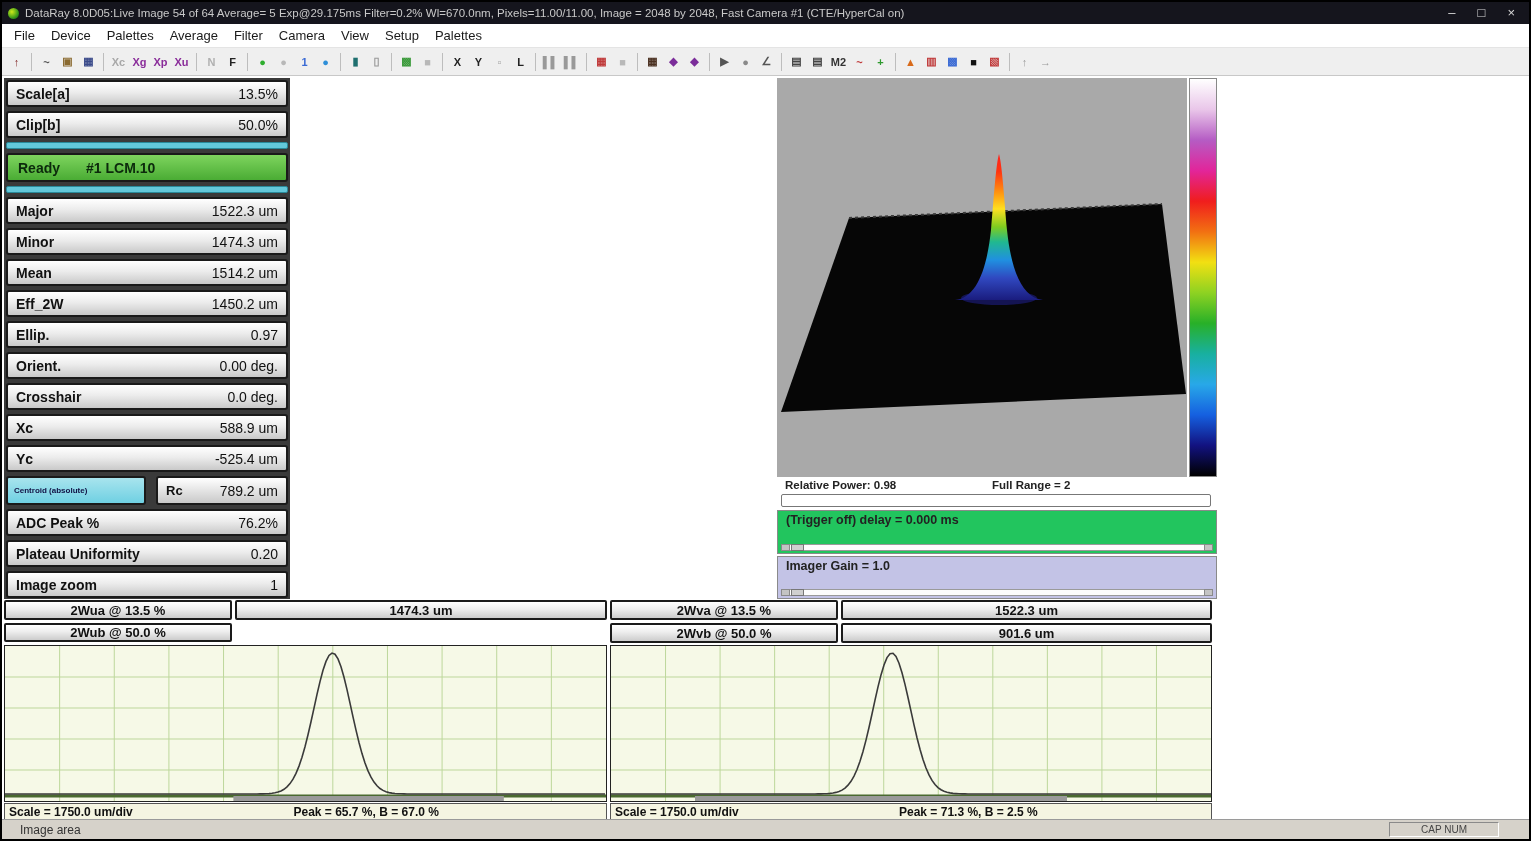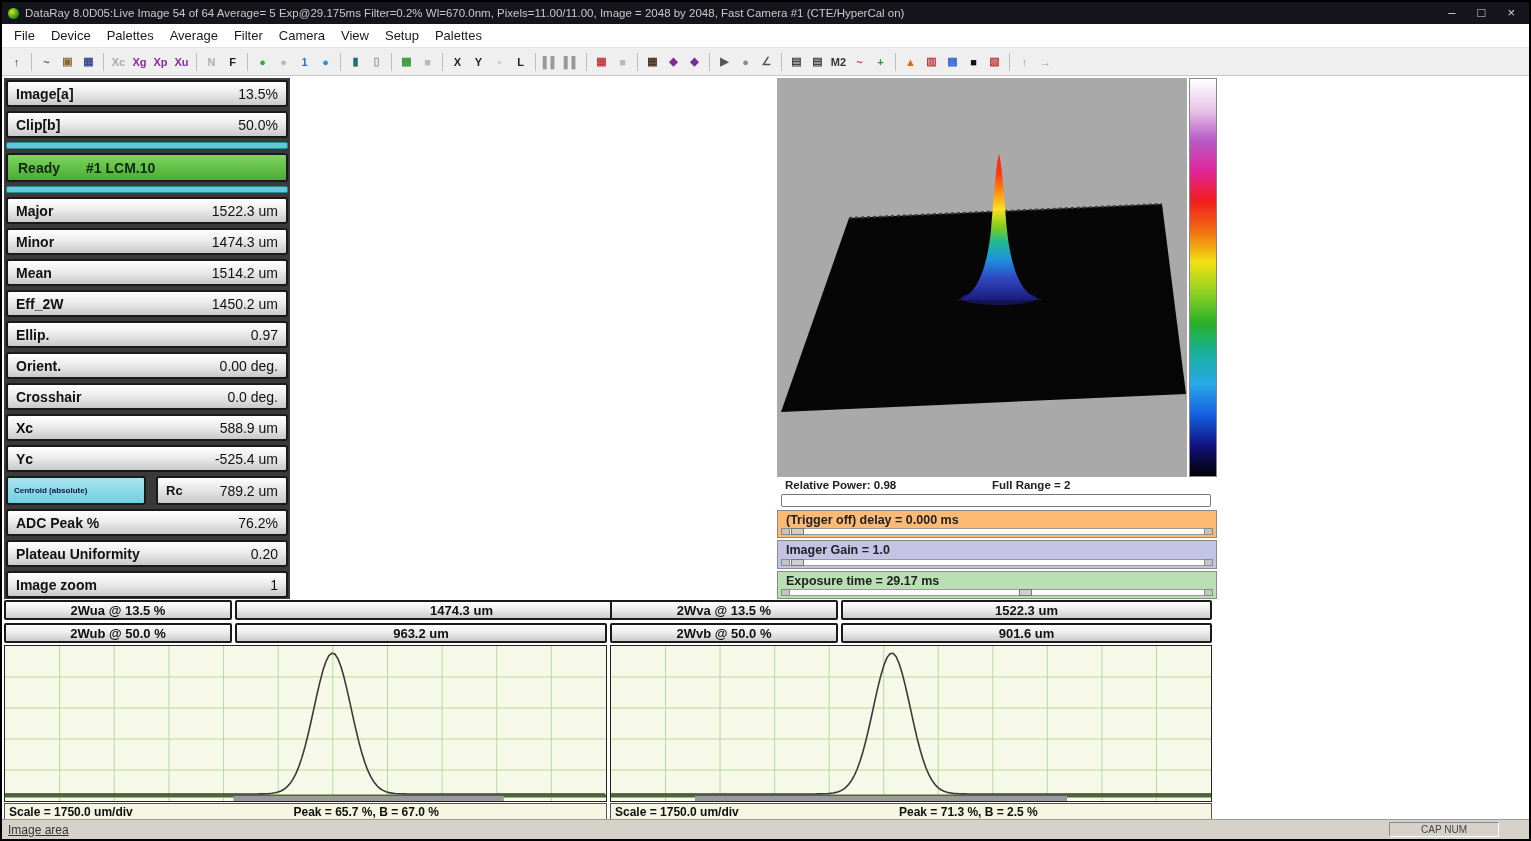--- a/index.html
+++ b/index.html
@@ -60,21 +60,21 @@
   
   .prof-head { position:absolute; height:20px; display:flex; gap:3px; }
   .ph-cell { border:2px solid #1a1a1a; border-radius:2px; background:linear-gradient(#ffffff,#ededed 45%,#cccccc); display:flex; align-items:center; justify-content:center; font-size:13px; font-weight:bold; color:#111; }
   .chart { position:absolute; top:643px; height:157px; background:#f6f9e7; border:1px solid #222; }
   .scale-row { position:absolute; top:801px; height:17px; background:#f5f5e2; border:1px solid #555; font-size:12px; font-weight:bold; color:#111; }
   .scale-left { position:absolute; left:4px; top:1px; }
   .scale-peak { position:absolute; left:48%; top:1px; }
 
   
   .statusbar { position:absolute; left:0; bottom:0; width:100%; height:20px; background:#d6d2ca; border-top:1px solid #9a9a9a; display:flex; align-items:center; }
-  .sb-left { font-size:12px; color:#333; padding-left:6px;text-decoration:underline; }
+  .sb-left { font-size:12px; color:#333; padding-left:18px; }
   .sb-keys { position:absolute; right:30px; top:2px; width:110px; height:15px; border:1px solid; border-color:#8a8a8a #fff #fff #8a8a8a; font-size:10px; color:#444; text-align:center; line-height:14px; }
 </style>
 </head>
 <body>
 
 <div class="window">
 
   <div class="titlebar">
     <div class="app-icon"></div>
     <div class="title-text">DataRay 8.0D05:Live Image 54 of 64    Average= 5   Exp@29.175ms Filter=0.2%      Wl=670.0nm, Pixels=11.00/11.00, Image = 2048 by 2048, Fast   Camera #1   (CTE/HyperCal on)</div>
@@ -153,21 +153,21 @@
       <div class="tb-icon" style="color: rgb(58, 106, 212);">▩</div>
       <div class="tb-icon" style="color: rgb(17, 17, 17);">■</div>
       <div class="tb-icon" style="color: rgb(192, 58, 58);">▧</div>
       <div class="tb-sep"></div>
       <div class="tb-icon" style="color: rgb(153, 153, 153);">↑</div>
       <div class="tb-icon" style="color: rgb(153, 153, 153);">→</div>
     </div>
 
   <div class="left-panel" id="left-panel">
       <div class="meas-row">
-        <span class="meas-label">Image[a]</span>
+        <span class="meas-label">Scale[a]</span>
         <span class="meas-value">13.5%</span>
       </div>
       <div class="meas-row">
         <span class="meas-label">Clip[b]</span>
         <span class="meas-value">50.0%</span>
       </div>
       <div class="stripe-row"></div>
       <div class="status-row">
         <span class="status-state">Ready</span>
         <span class="status-device">#1 LCM.10</span>
@@ -255,51 +255,43 @@
 
   <div class="colorbar" id="colorbar" style="background: linear-gradient(rgb(255, 255, 255), rgb(233, 198, 233), rgb(181, 92, 196), rgb(226, 37, 154), rgb(240, 29, 29), rgb(242, 112, 18), rgb(242, 224, 18), rgb(142, 210, 34), rgb(40, 176, 40), rgb(24, 176, 160), rgb(40, 168, 232), rgb(21, 96, 224), rgb(18, 18, 128), rgb(0, 0, 0));"></div>
 
   <div class="power-row">
     <span class="power-rel">Relative Power: 0.98</span>
     <span>Full Range = 2</span>
   </div>
   <div class="progress-bar"></div>
 
   <div class="sliders" id="sliders">
-      <div class="slider-row" style="background: #fdba74;">
+      <div class="slider-row" style="background: #22c55e;">
         <div class="slider-label">(Trigger off) delay = 0.000 ms</div>
         <div class="slider-track">
           <div class="slider-cap" style="left: -1px;"></div>
           <div class="slider-cap" style="right: -1px;"></div>
           <div class="slider-thumb" style="left: calc(2%);"></div>
         </div>
       </div>
       <div class="slider-row" style="background: rgb(195, 195, 230);">
         <div class="slider-label">Imager Gain = 1.0</div>
         <div class="slider-track">
           <div class="slider-cap" style="left: -1px;"></div>
           <div class="slider-cap" style="right: -1px;"></div>
           <div class="slider-thumb" style="left: calc(2%);"></div>
         </div>
       </div>
-      <div class="slider-row" style="background: rgb(185, 224, 179);">
-        <div class="slider-label">Exposure time = 29.17 ms</div>
-        <div class="slider-track">
-          <div class="slider-cap" style="left: -1px;"></div>
-          <div class="slider-cap" style="right: -1px;"></div>
-          <div class="slider-thumb" style="left: calc(55%);"></div>
-        </div>
-      </div>
-    </div>
-
-  <div class="prof-head" style="left:2px; top:598px; width:684px;">
+    </div>
+
+  <div class="prof-head" style="left:2px; top:598px; width:603px;">
     <div class="ph-cell" style="width:228px">2Wua @ 13.5 %</div>
     <div class="ph-cell" style="flex:1">1474.3 um</div>
   </div>
-  <div class="prof-head" style="left:2px; top:621px; width:603px;">
+  <div class="prof-head" style="left:2px; top:621px; width:603px;flex-direction:column;">
     <div class="ph-cell" style="width:228px">2Wub @ 50.0 %</div>
     <div class="ph-cell" style="flex:1">963.2 um</div>
   </div>
   <div class="prof-head" style="left:608px; top:598px; width:602px;">
     <div class="ph-cell" style="width:228px">2Wva @ 13.5 %</div>
     <div class="ph-cell" style="flex:1">1522.3 um</div>
   </div>
   <div class="prof-head" style="left:608px; top:621px; width:602px;border-radius:8px;">
     <div class="ph-cell" style="width:228px">2Wvb @ 50.0 %</div>
     <div class="ph-cell" style="flex:1">901.6 um</div>

